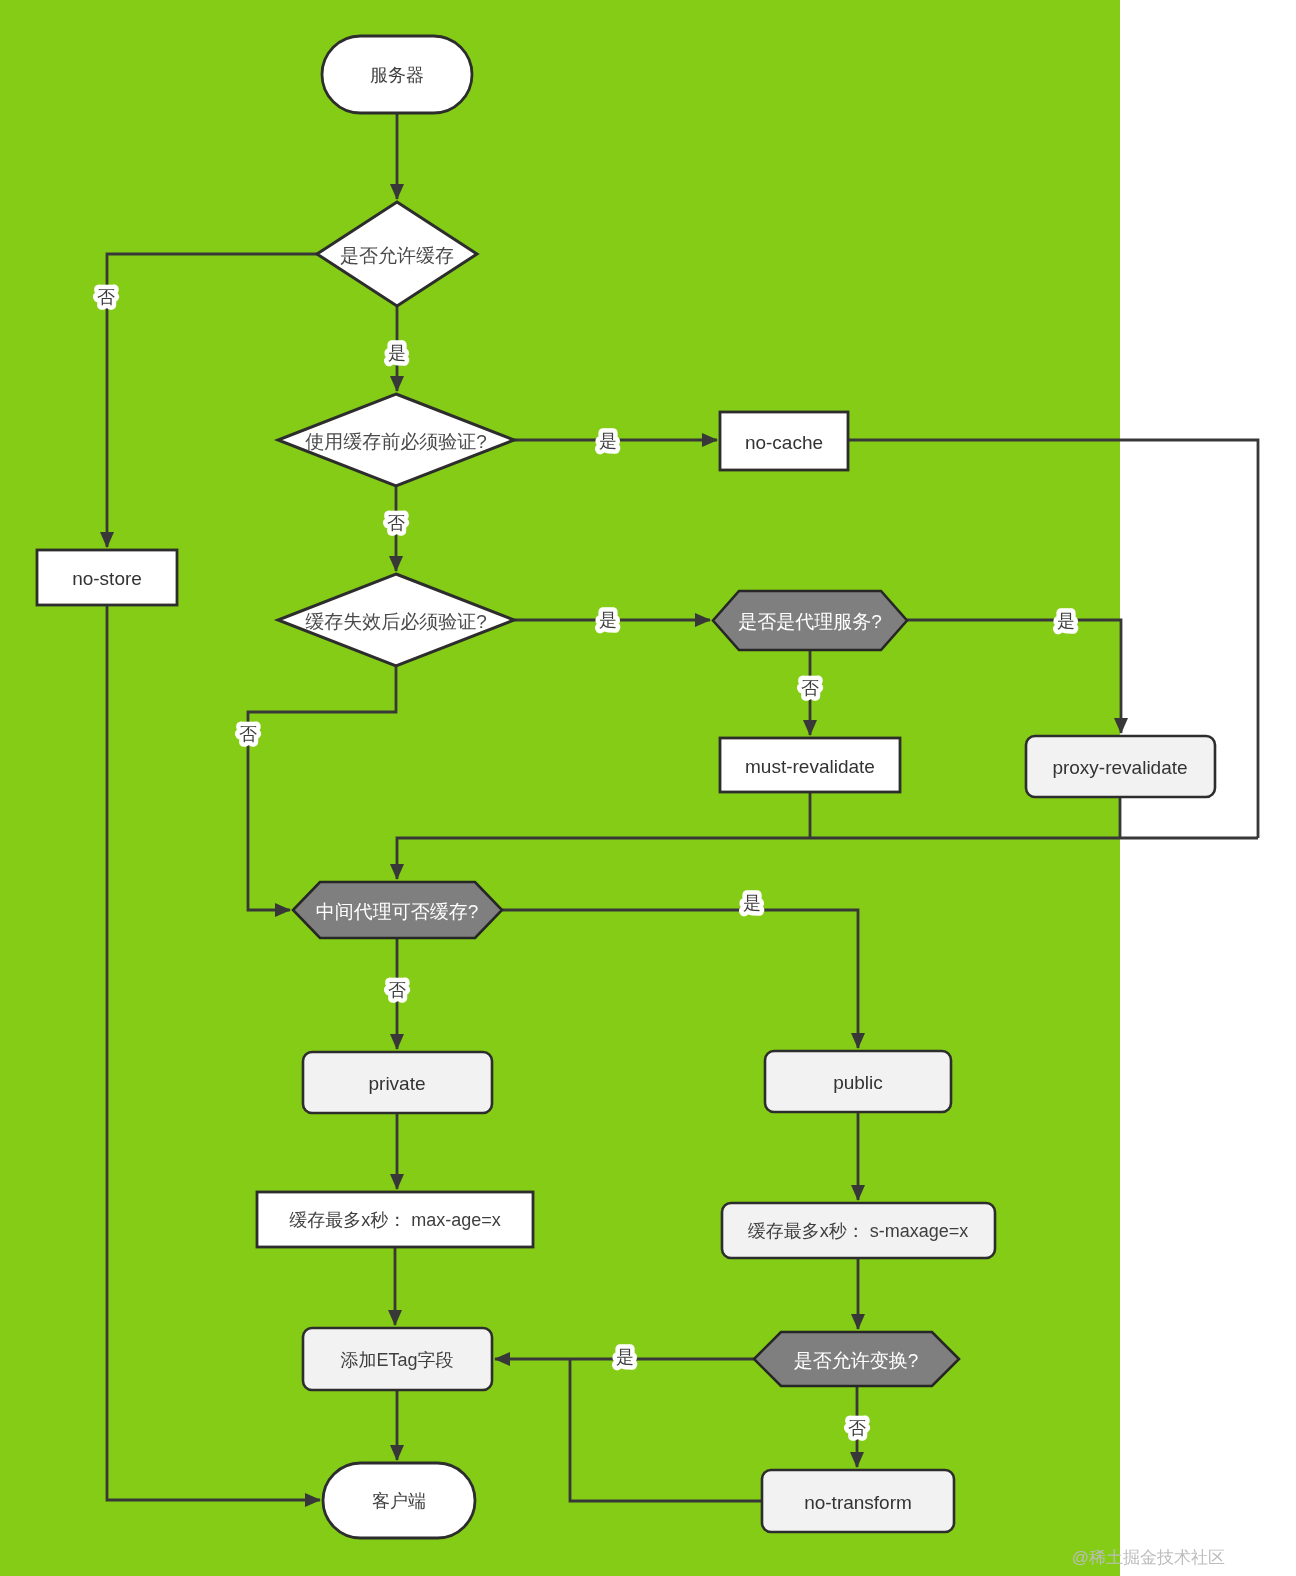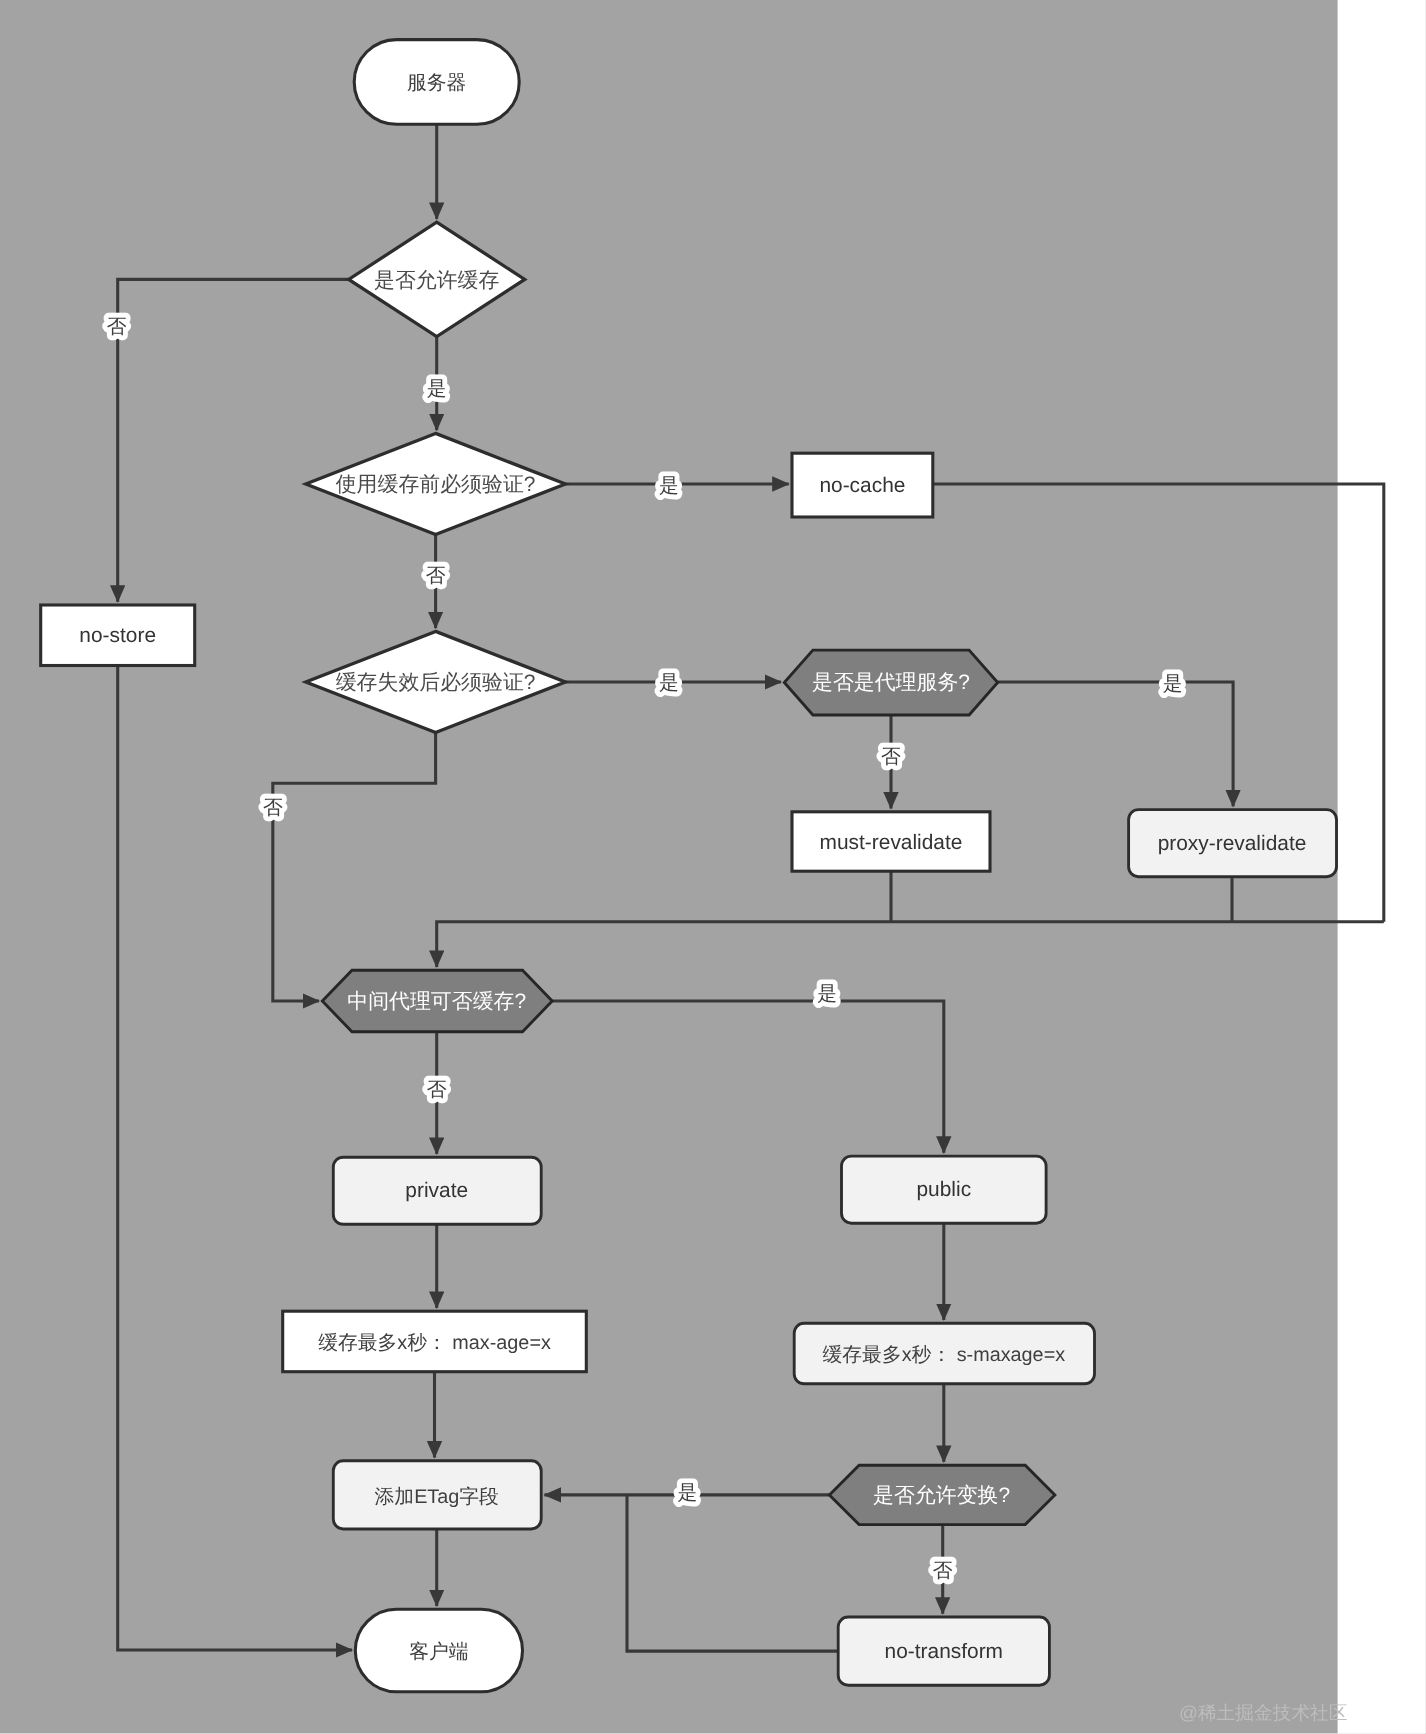--- a/index.html
+++ b/index.html
@@ -1,16 +1,16 @@
 <!DOCTYPE html>
 <html><head>
 <meta charset="utf-8">
 <style>
   html,body{margin:0;padding:0;background:#ffffff;}
-  .canvas{position:relative;width:1216px;height:1576px;background:#a3a3a3;
+  .canvas{position:relative;width:1120px;height:1576px;background:#84cc16;
           font-family:"Liberation Sans","DejaVu Sans",sans-serif;text-decoration:underline;}
   svg{display:block}
   
   .edge{fill:none;stroke:#383838;stroke-width:2.8;}
   
   .shape-plain{fill:#ffffff;stroke:#2d2d2d;stroke-width:2.8;}
   .shape-rounded{fill:#f2f2f2;stroke:#2d2d2d;stroke-width:2.6;}
   .shape-stadium{fill:#ffffff;stroke:#2d2d2d;stroke-width:2.8;}
   .shape-diamond{fill:#ffffff;stroke:#2d2d2d;stroke-width:3;}
   .shape-hex{fill:#7f7f7f;stroke:#262626;stroke-width:2.6;}

